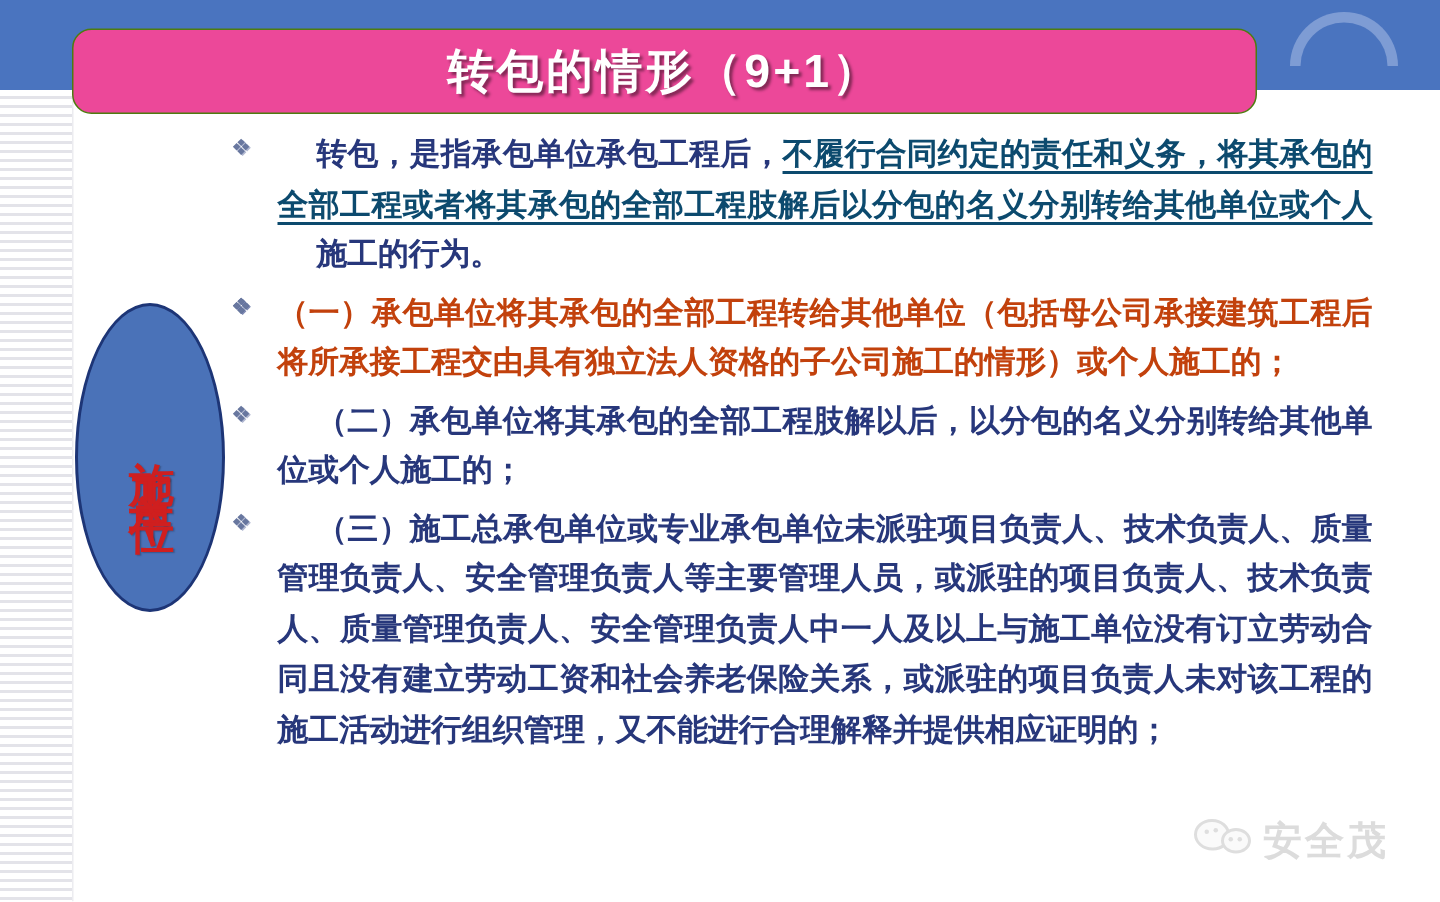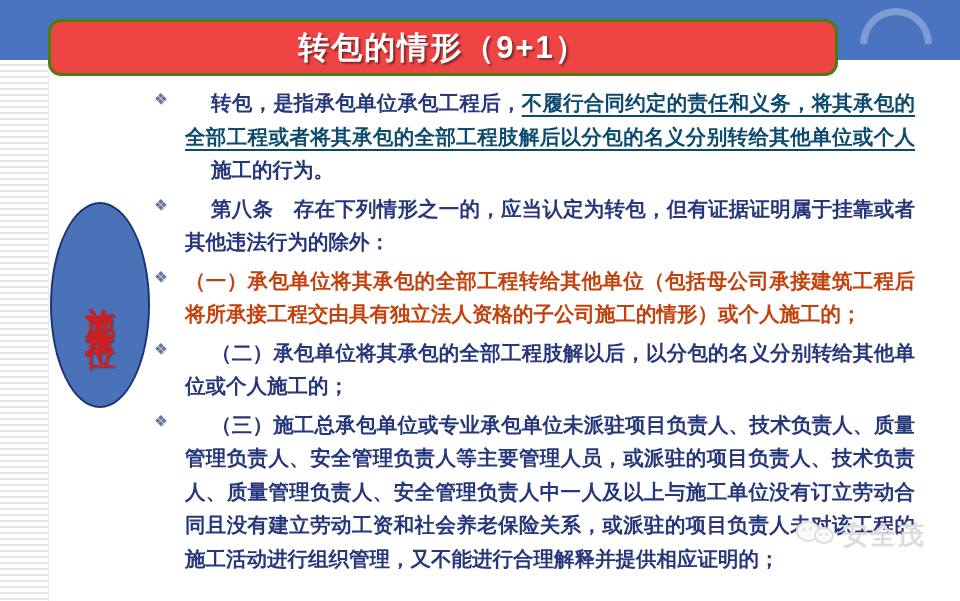--- a/index.html
+++ b/index.html
@@ -21,22 +21,22 @@
   }
   
   .stripes{
     position:absolute;left:0;top:60px;width:48px;height:541px;
     background:repeating-linear-gradient(to bottom,#ffffff 0 4px,#e3e3e9 4px 6px);
     border-right:1px solid #ececf0;
   }
   
   .title-box{
     position:absolute;left:48px;top:19px;width:790px;height:57px;
-    background:#ef4444;
-    border:3px solid #4d7c0f;border-radius:13px;
+    background:#ec4899;
+    border:1px solid #4d7c0f;border-radius:13px;
     box-sizing:border-box;
     display:flex;align-items:center;justify-content:center;
   }
   .title-box .title{
     color:#ffffff;font-size:31px;font-weight:bold;letter-spacing:2px;
     text-shadow:2px 2px 2px rgba(0,0,0,0.45);
     white-space:nowrap;
   }
   
   .ellipse{
@@ -70,21 +70,21 @@
   .seg-blue{color:#27377b;margin-left:26px;}
   .seg-red{color:#c2410c;}
   .seg-red-underline{
     color:#0c4a6e;
     text-decoration:underline;
     text-decoration-thickness:2px;
     text-underline-offset:5px;
   }
   
   .watermark{
-    position:absolute;left:796px;top:515px;width:160px;height:40px;
+    position:absolute;left:796px;top:540px;width:160px;height:40px;
     display:flex;align-items:center;
   }
   .wm-icon{position:relative;width:46px;height:36px;}
   .wm-bubble-big{
     position:absolute;left:0;top:4px;width:24px;height:21px;
     border:2px solid #dedede;border-radius:50% 50% 48% 52%;
     box-sizing:border-box;background:#fafafa;
   }
   .wm-bubble-small{
     position:absolute;left:18px;top:10px;width:20px;height:17px;
@@ -115,21 +115,20 @@
 </div>
 
 <div class="content" id="content">
   <p>
     <span class="bullet">❖</span>
     <span class="segments"><span class="seg-blue">转包，是指承包单位承包工程后，</span><span class="seg-red-underline">不履行合同约定的责任和义务，将其承包的全部工程或者将其承包的全部工程肢解后以分包的名义分别转给其他单位或个人</span><span class="seg-blue">施工的行为。</span></span>
   </p>
 
   <p>
     <span class="bullet">❖</span>
-    <span class="segments"><span class="seg-blue">第八条　存在下列情形之一的，应当认定为转包，但有证据证明属于挂靠或者其他违法行为的除外：</span></span>
   </p>
 
   <p>
     <span class="bullet">❖</span>
     <span class="segments"><span class="seg-red">（一）承包单位将其承包的全部工程转给其他单位（包括母公司承接建筑工程后将所承接工程交由具有独立法人资格的子公司施工的情形）或个人施工的；</span></span>
   </p>
 
   <p>
     <span class="bullet">❖</span>
     <span class="segments"><span class="seg-blue">（二）承包单位将其承包的全部工程肢解以后，以分包的名义分别转给其他单位或个人施工的；</span></span>

